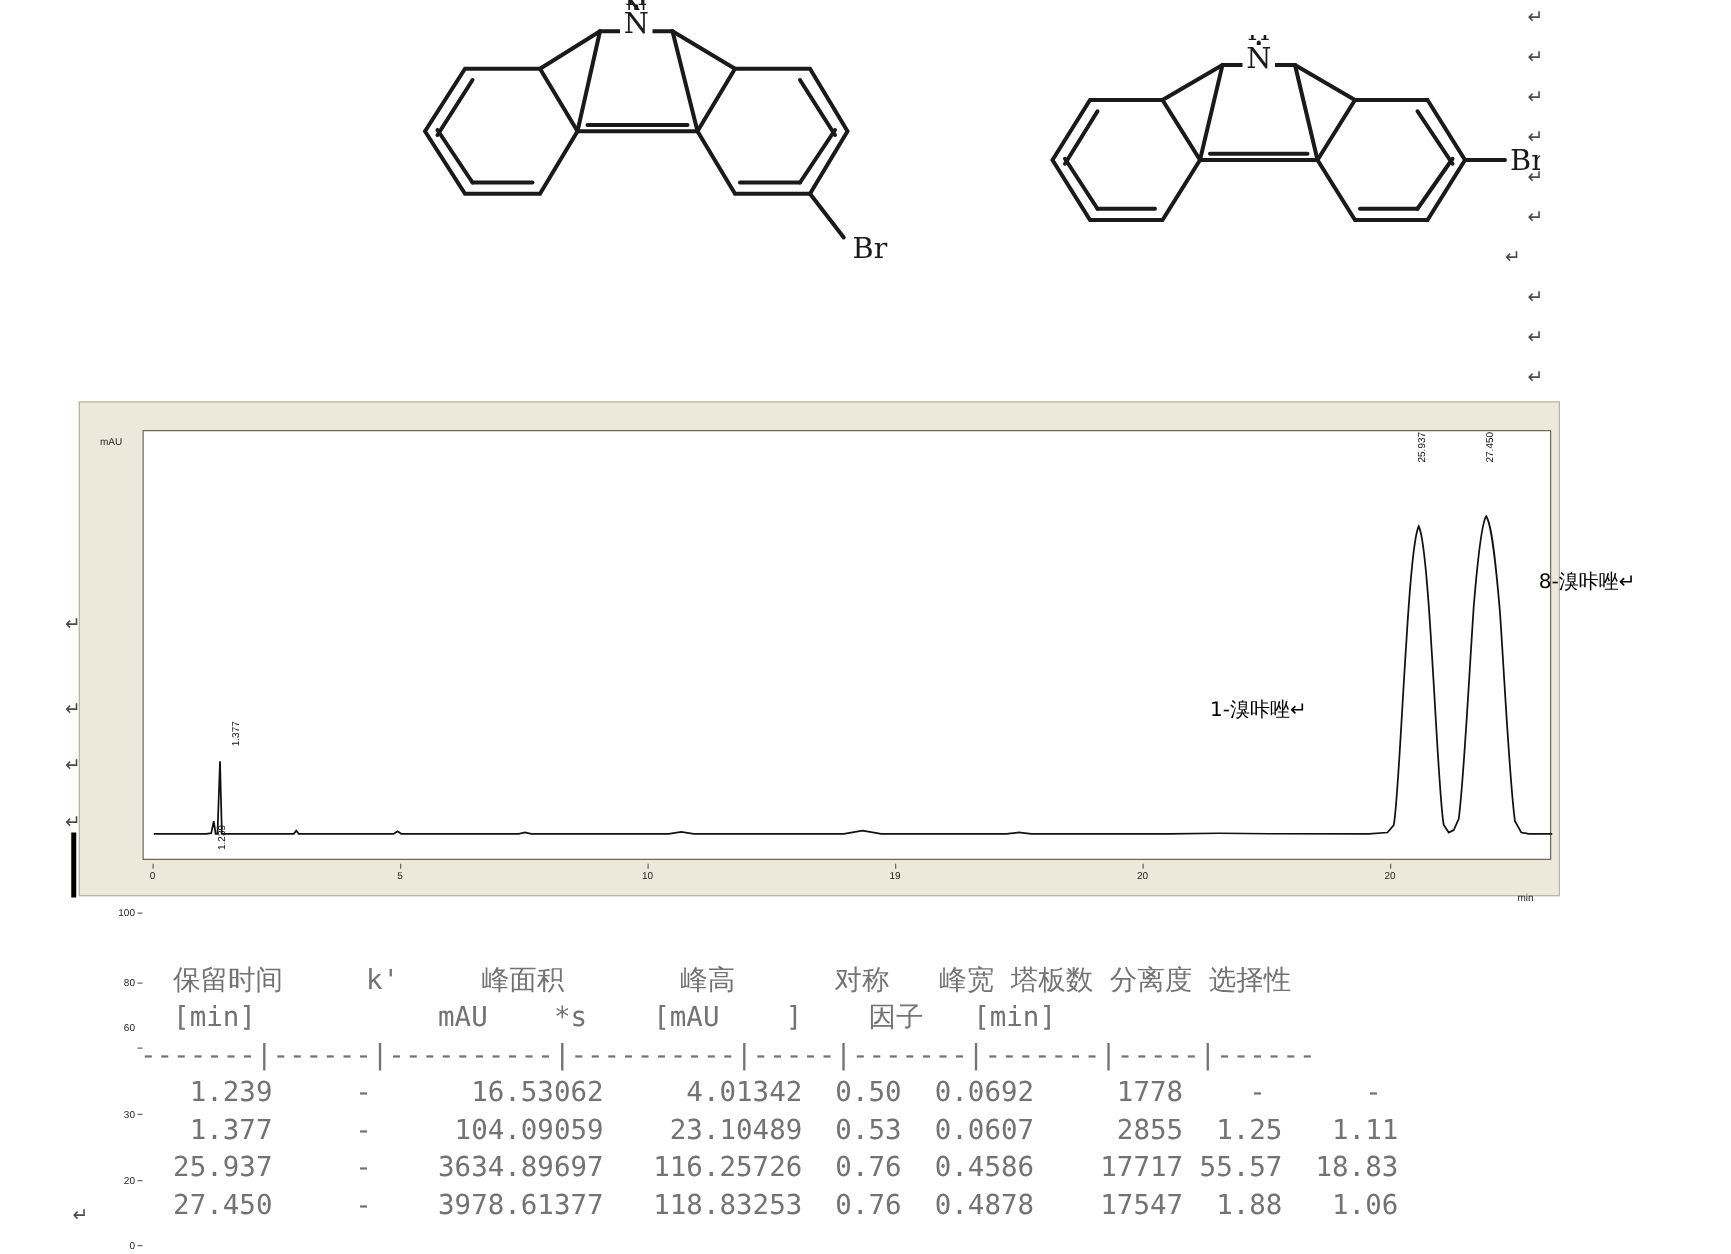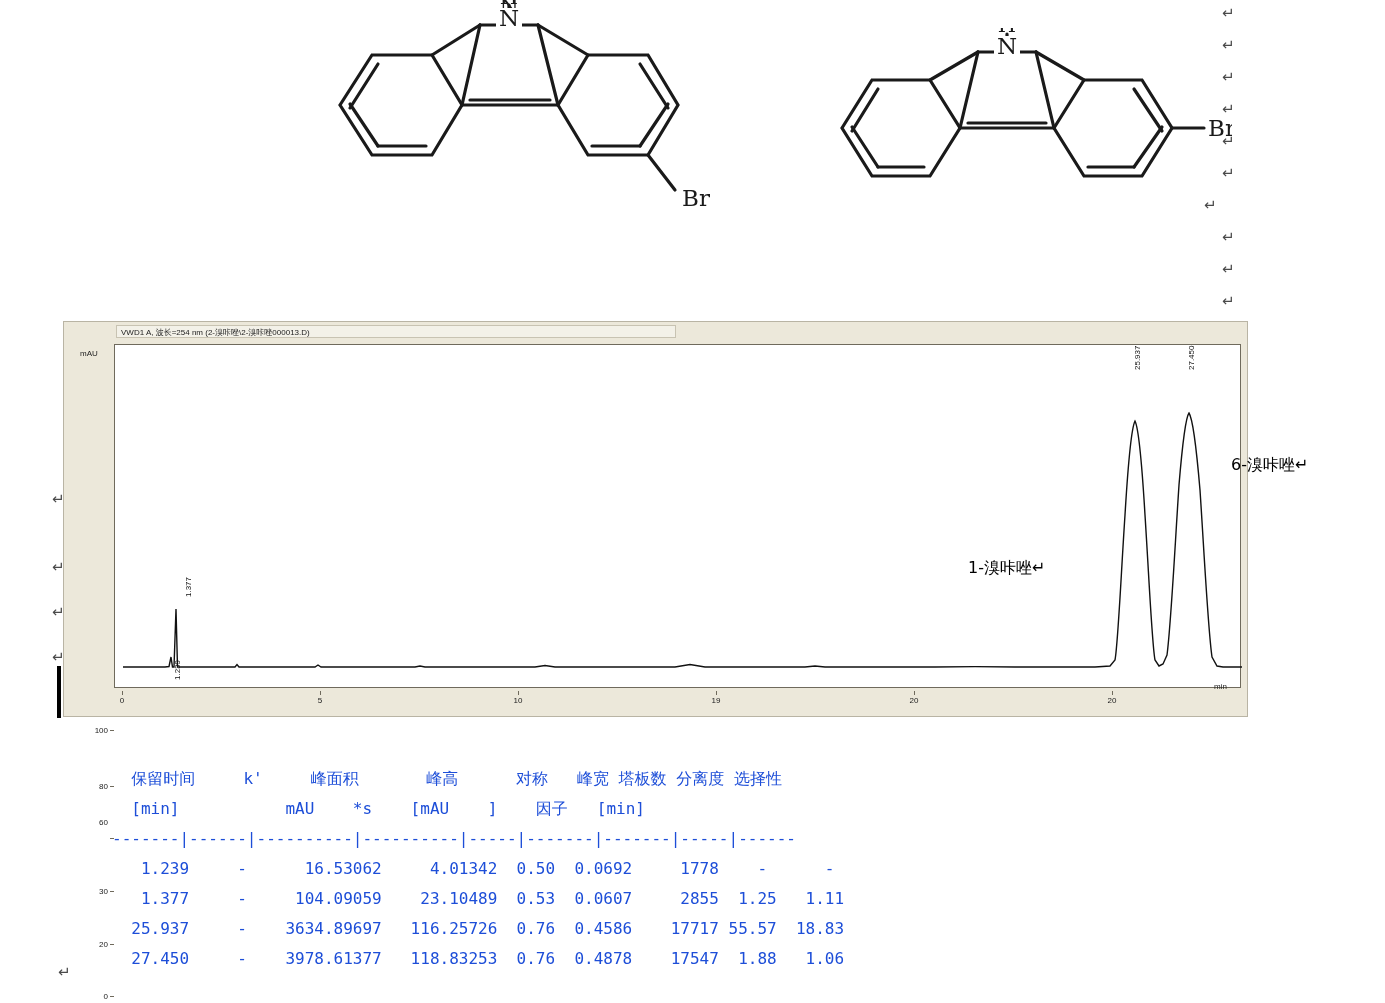--- a/index.html
+++ b/index.html
@@ -37,38 +37,38 @@
     position:absolute;left:16px;top:27px;font-size:8px;color:#222;
   }
   .ytick{
     position:absolute;font-size:8px;color:#222;text-align:right;width:26px;
   }
   .ytickmark{position:absolute;background:#6f6a5c;height:1px;width:4px;}
   .xtick{
     position:absolute;font-size:8px;color:#222;text-align:center;width:22px;
   }
   .xtickmark{position:absolute;background:#6f6a5c;width:1px;height:4px;}
-  .xaxis-unit{position:absolute;font-size:8px;color:#222;}
+  .xaxis-unit{position:absolute;font-size:8px;color:#222;margin-top:32px;}
   .peaklabel{
     position:absolute;font-size:8px;color:#111;
     transform:rotate(-90deg);transform-origin:left top;white-space:nowrap;
   }
   .annot{
     position:absolute;font-size:16px;color:#000;white-space:nowrap;
     font-family:"DejaVu Sans",sans-serif;
   }
   #left-bracket{
     position:absolute;left:57px;top:666px;width:4px;height:52px;background:#000;
   }
 
   
   #results{
     position:absolute;left:112px;top:748px;width:1130px;
     font-family:"DejaVu Sans Mono","Liberation Mono",monospace;
-    font-size:16px;color:#1d4ed8;white-space:pre;line-height:30px;
+    font-size:22px;color:#737373;white-space:pre;line-height:30px;
   }
   .trailing-mark{
     position:absolute;left:58px;top:963px;font-family:"DejaVu Sans",sans-serif;
     font-size:15px;color:#4a4a4a;
   }
 </style>
 </head>
 <body>
 
 <div class="struct" style="left:310px;top:0px;">
@@ -151,21 +151,20 @@
 
 <div class="pmark" style="left:52px;top:492px;">↵</div>
 <div class="pmark" style="left:52px;top:560px;">↵</div>
 <div class="pmark" style="left:52px;top:605px;">↵</div>
 <div class="pmark" style="left:52px;top:650px;">↵</div>
 
 <div class="trailing-mark">↵</div>
 
 <div id="chrom-panel">
 
-  <div id="chrom-title">VWD1 A, 波长=254 nm (2-溴咔唑\2-溴咔唑000013.D)</div>
 
   <div class="yaxis-label">mAU</div>
 
   <div class="ytick" style="left:18px;top:404px;">100</div>
   <div class="ytick" style="left:18px;top:460px;">80</div>
   <div class="ytick" style="left:18px;top:496px;">60</div>
   <div class="ytick" style="left:18px;top:565px;">30</div>
   <div class="ytick" style="left:18px;top:618px;">20</div>
   <div class="ytick" style="left:18px;top:670px;">0</div>
 
@@ -226,21 +225,21 @@
   <div class="xtick" style="left:443px;top:374px;">10</div>
   <div class="xtick" style="left:641px;top:374px;">19</div>
   <div class="xtick" style="left:839px;top:374px;">20</div>
   <div class="xtick" style="left:1037px;top:374px;">20</div>
   <div class="xaxis-unit" style="left:1150px;top:360px;">min</div>
 </div>
 
 <div id="left-bracket"></div>
 
 <div class="annot" style="left:968px;top:558px;">1-溴咔唑↵</div>
-<div class="annot" style="left:1231px;top:455px;">6-溴咔唑↵</div>
+<div class="annot" style="left:1231px;top:455px;">8-溴咔唑↵</div>
 
 <pre id="results">  保留时间     k'     峰面积       峰高      对称   峰宽 塔板数 分离度 选择性
   [min]           mAU    *s    [mAU    ]    因子   [min]
 -------|------|----------|----------|-----|-------|-------|-----|------
    1.239     -      16.53062     4.01342  0.50  0.0692     1778    -      -
    1.377     -     104.09059    23.10489  0.53  0.0607     2855  1.25   1.11
   25.937     -    3634.89697   116.25726  0.76  0.4586    17717 55.57  18.83
   27.450     -    3978.61377   118.83253  0.76  0.4878    17547  1.88   1.06</pre>
 
 </body></html>

